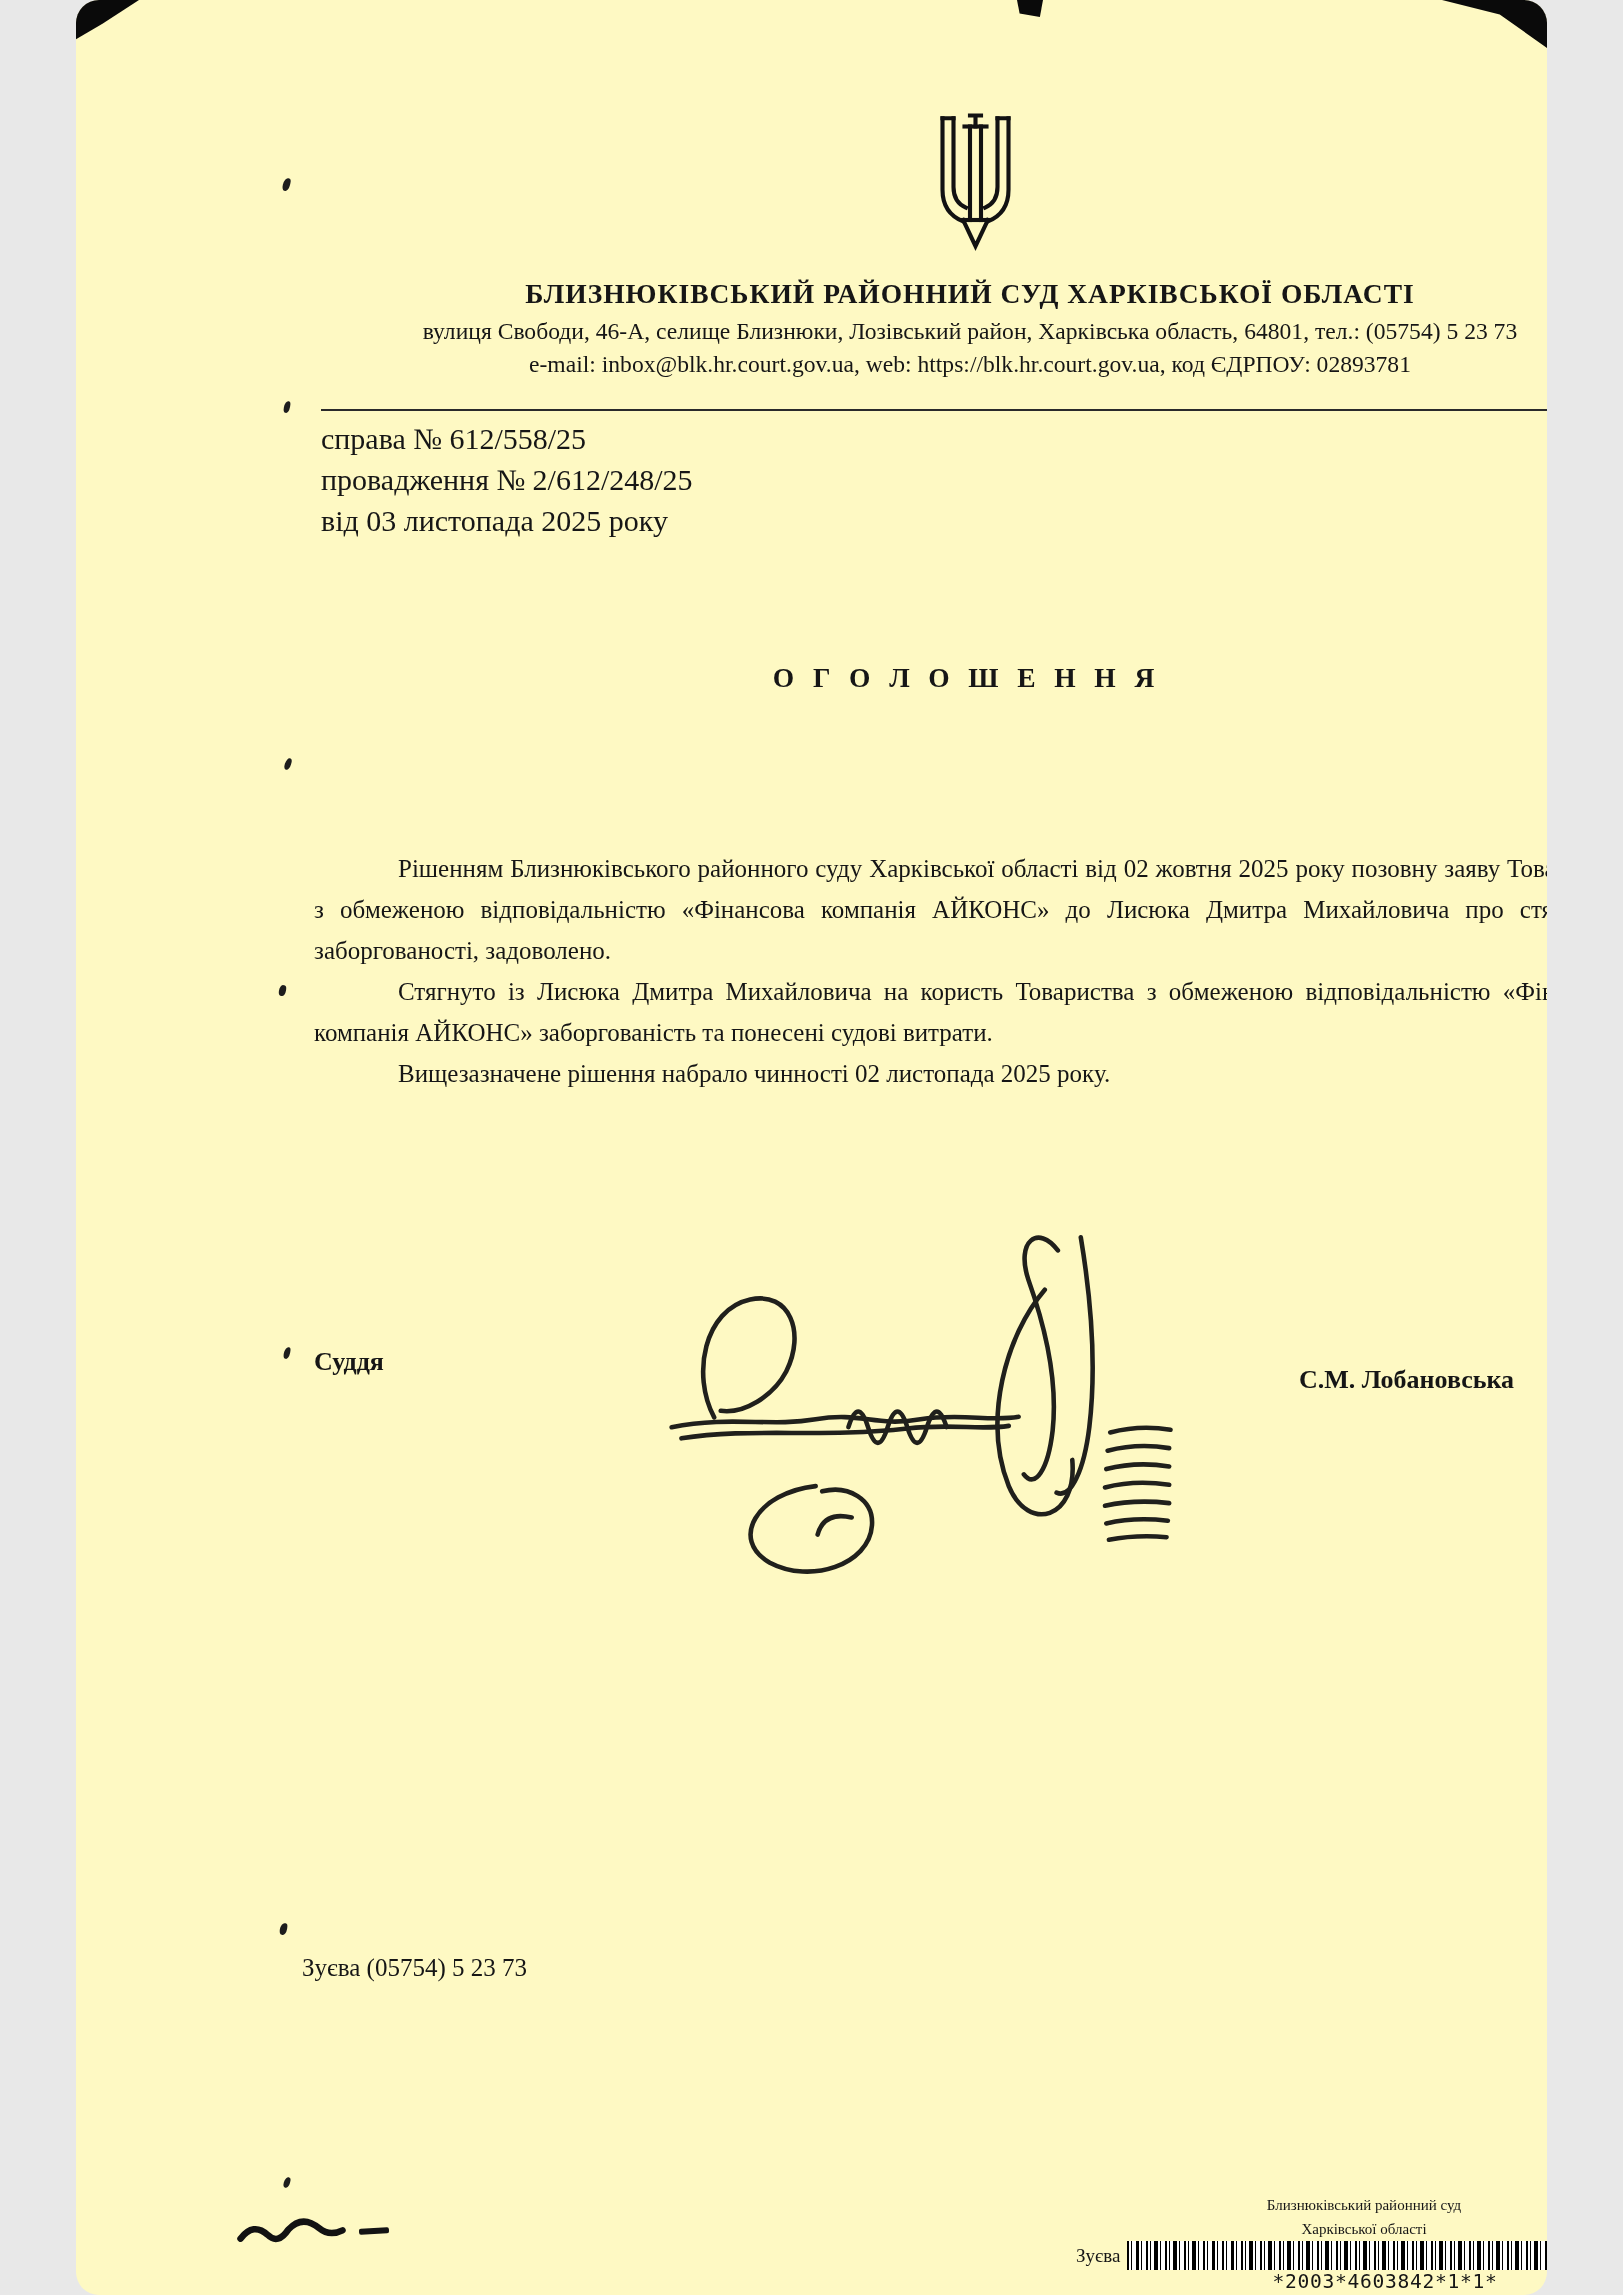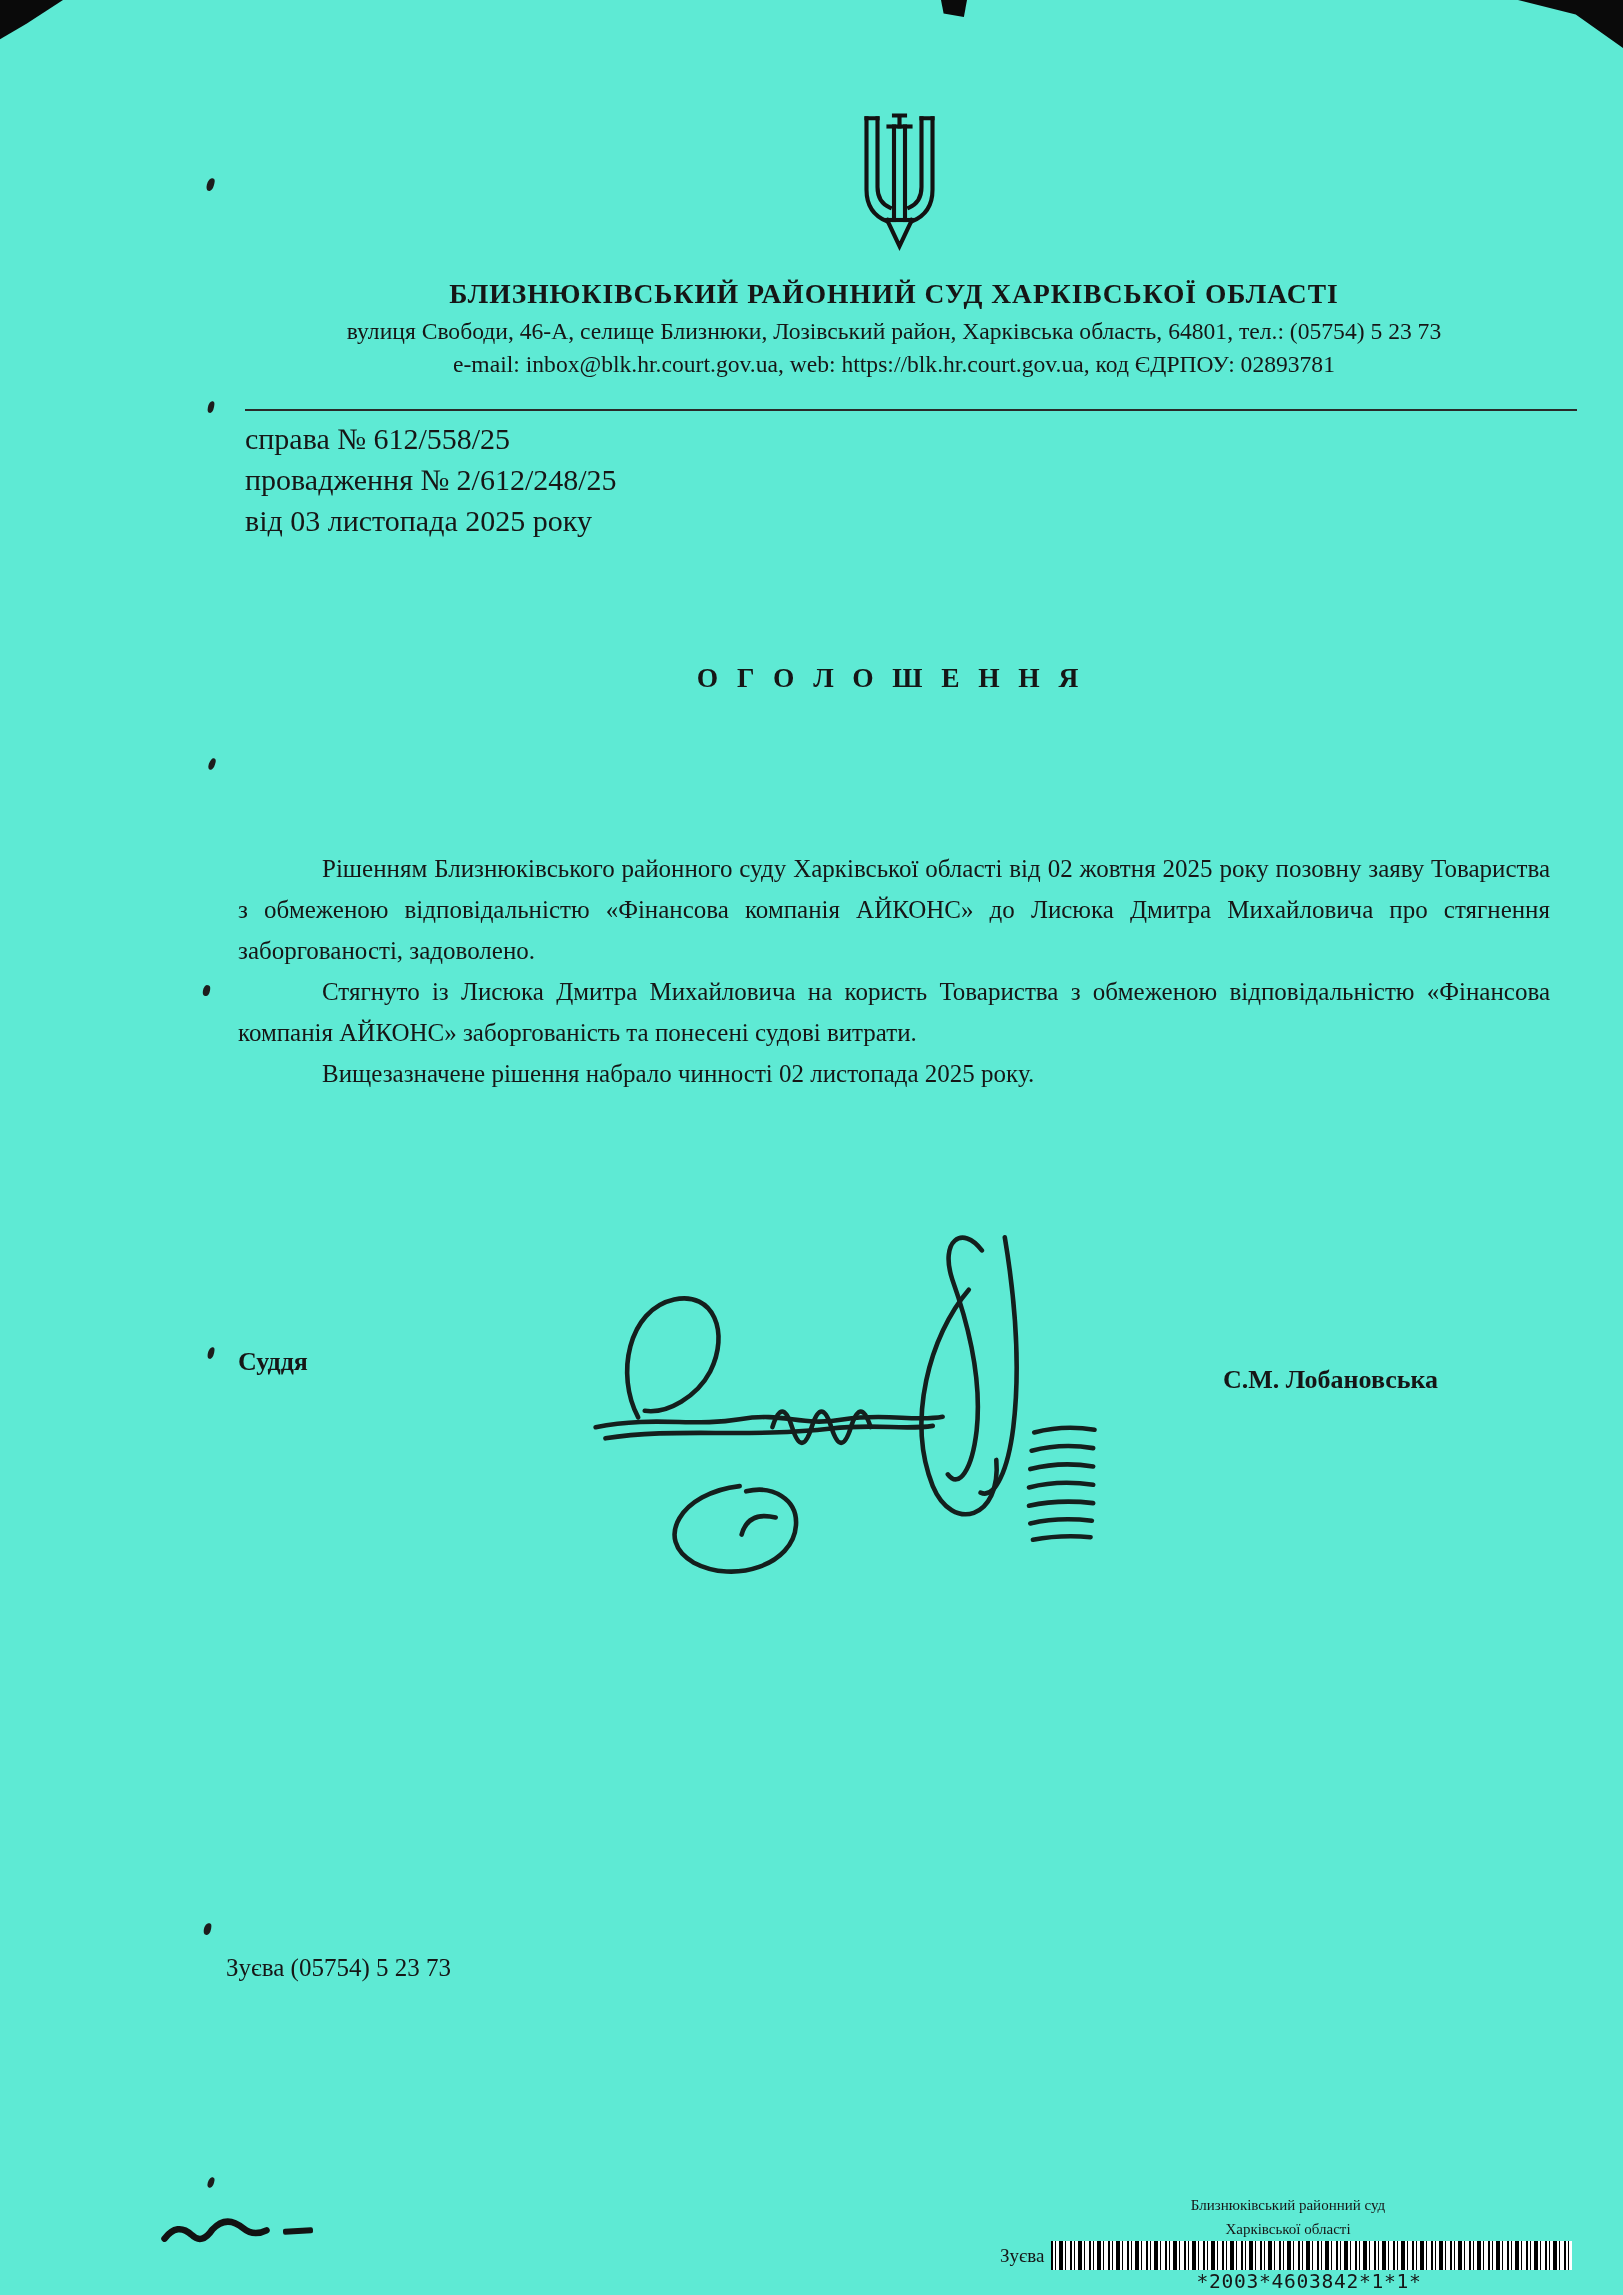--- a/index.html
+++ b/index.html
@@ -1,23 +1,24 @@
 <!DOCTYPE html>
 <html style="font-size:10.5px"><head>
 <meta charset="utf-8">
 <style>
   html,body{margin:0;padding:0;background:#e8e8e8;}
   .page{
     position:relative;
-    width:1623px;height:2295px;
-    background:#5eead4;
+    width:1471px;height:2295px;
+    background:#fef9c3;
     font-family:"Liberation Serif", serif;
     color:#161616;
     overflow:hidden;
     margin:0 auto;
+    border-radius:23px;
   }
   .abs{position:absolute;}
 
   
   .corner-tl{left:0;top:0;width:63px;height:41px;background:#0a0a0a;
     clip-path:polygon(0 0,100% 0,42% 58%,0 96%);}
   .corner-tr{right:0;top:0;width:105px;height:48px;background:#0a0a0a;
     clip-path:polygon(0 0,100% 0,100% 100%,55% 30%);}
   .top-center-mark{left:941px;top:0;width:26px;height:17px;background:#0a0a0a;
     clip-path:polygon(0 0,100% 0,88% 100%,10% 80%);}

